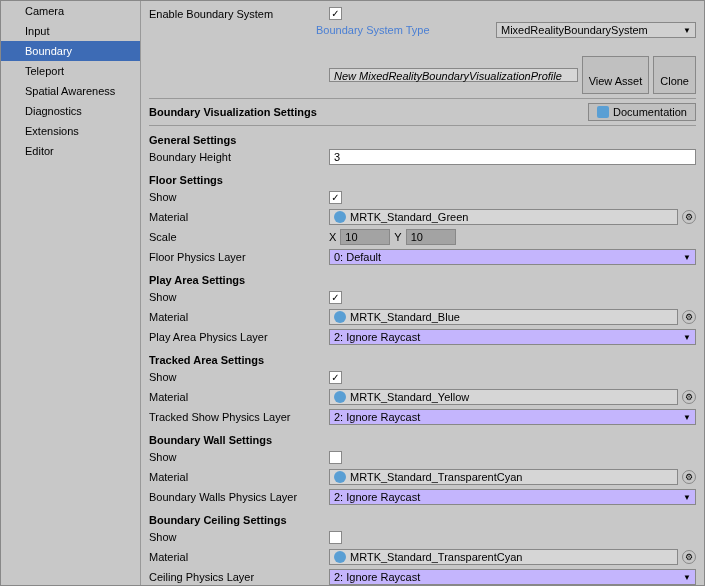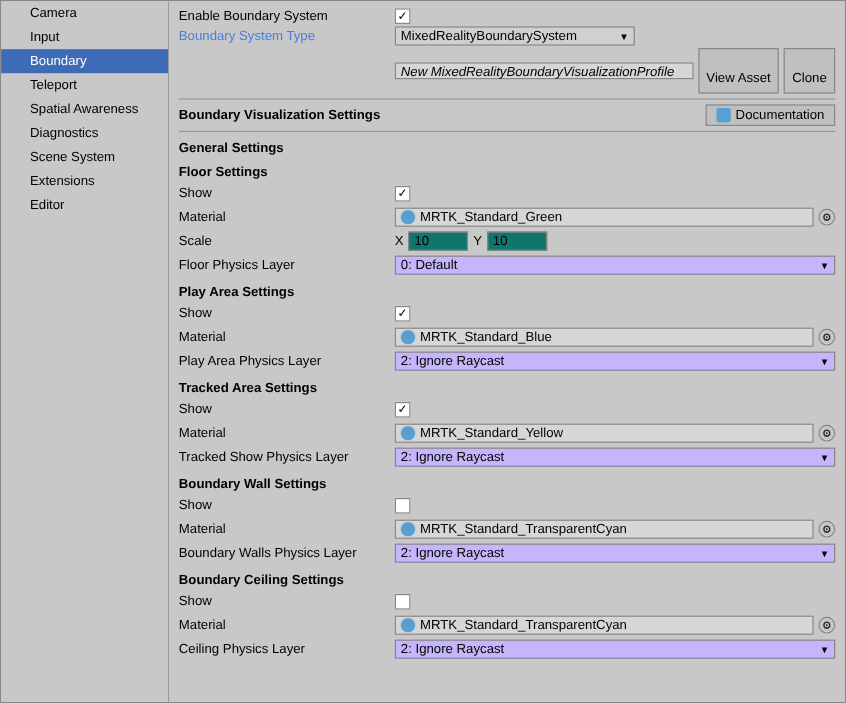--- a/index.html
+++ b/index.html
@@ -207,21 +207,21 @@
       display: flex;
       align-items: center;
       gap: 4px;
     }
     .scale-label {
       font-size: 11px;
     }
     .scale-input {
       width: 50px;
       border: 1px solid #888;
-      background: #0f766e;
+      background: #a3a3a3;
       padding: 1px 4px;
       font-size: 11px;
       height: 16px;
     }
     .type-dropdown {
       border: 1px solid #888;
       background: #d0d0d0;
       padding: 1px 4px;
       font-size: 11px;
       height: 16px;
@@ -237,33 +237,32 @@
 
 <div class="container">
 
   <div class="sidebar">
     <div class="sidebar-item">Camera</div>
     <div class="sidebar-item">Input</div>
     <div class="sidebar-item active">Boundary</div>
     <div class="sidebar-item">Teleport</div>
     <div class="sidebar-item">Spatial Awareness</div>
     <div class="sidebar-item">Diagnostics</div>
-    <div class="sidebar-item">Scene System</div>
     <div class="sidebar-item">Extensions</div>
     <div class="sidebar-item">Editor</div>
   </div>
 
   <div class="main">
 
     <div class="top-row" style="margin-bottom:2px;">
       <div class="top-label">Enable Boundary System</div>
       <div class="checkbox checked"></div>
     </div>
 
-    <div class="top-row" style="margin-bottom:2px;">
+    <div class="top-row" style="margin-bottom:18px;justify-content:flex-end;">
       <div class="top-label" style="color:#4a7fd4; font-size:11px;">Boundary System Type</div>
       <div class="type-dropdown">
         <span>MixedRealityBoundarySystem</span>
         <span class="dropdown-arrow">▼</span>
       </div>
     </div>
 
     <div class="top-row" style="margin-bottom:4px;">
       <div class="top-label"></div>
       <div class="asset-row">
@@ -283,20 +282,26 @@
         <button class="doc-button">
           <div class="doc-icon"></div>
           <span>Documentation</span>
         </button>
       </div>
     </div>
 
     <hr class="divider">
 
     <div class="section-title">General Settings</div>
+    <div class="row">
+      <div class="row-label">Boundary Height</div>
+      <div class="row-content">
+        <input class="text-input" style="width: 100%;" value="3">
+      </div>
+    </div>
 
     <div class="section-title">Floor Settings</div>
     <div class="row">
       <div class="row-label">Show</div>
       <div class="row-content">
         <div class="checkbox checked"></div>
       </div>
     </div>
     <div class="row">
       <div class="row-label">Material</div>

